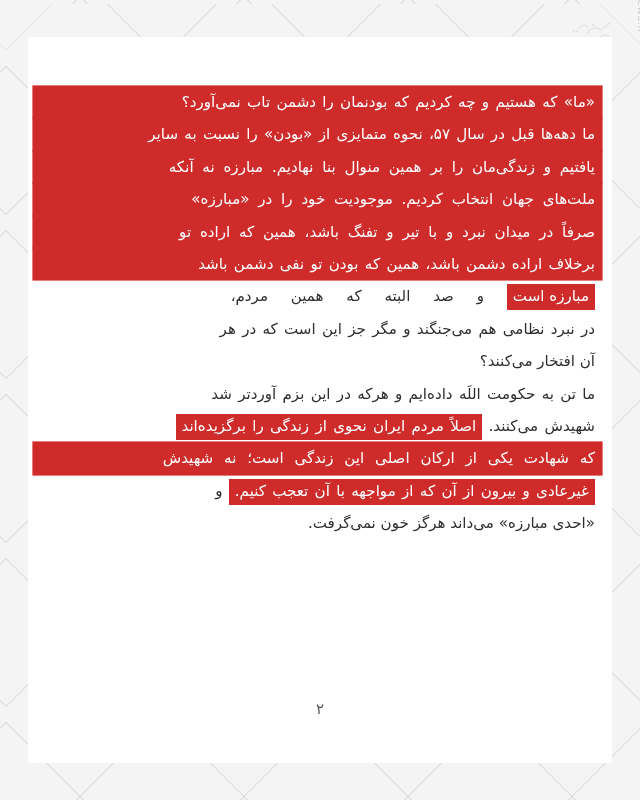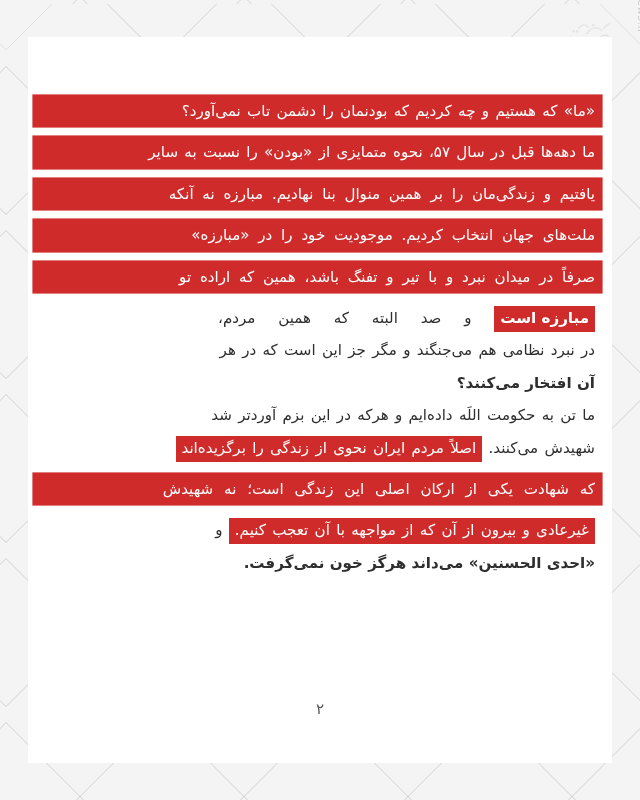--- a/index.html
+++ b/index.html
@@ -84,21 +84,21 @@
     height: 32.4px;
     line-height: 32.4px;
     overflow: visible;
   }
 
   
   .ln.hl {
     background: #cf2b2b;
     color: #ffffff;
     padding: 0 7px;
-    margin: 9px -7px;
+    margin: 0 -7px;
     box-shadow: 0 0 0 0.6px #cf2b2b;
   }
 
   
   .ln.hl .stretch,
   .ln .stretch {
     display: inline-block;
     width: 100%;
   }
 
@@ -107,21 +107,21 @@
     background: #cf2b2b;
     color: #ffffff;
     padding: 3px 6px 5px 6px;
     box-decoration-break: clone;
     -webkit-box-decoration-break: clone;
   }
   .sp2 { word-spacing: 4px; }
   .sp3 { word-spacing: 1.5px; }
   .sp4 { word-spacing: 18px; }
   .sp5 { word-spacing: 6px; }
-  .spn { word-spacing: normal; font-weight: bold; }
+  .spn { word-spacing: normal; }
 
   
   #page-number {
     position: absolute;
     left: 0; right: 0;
     bottom: 45px;
     text-align: center;
     font-family: "DejaVu Sans", "Liberation Sans", sans-serif;
     font-size: 15px;
     color: #555;
@@ -160,36 +160,37 @@
     <span class="ln hl sp3"><span class="stretch">«ما» که هستیم و چه کردیم که بودنمان را دشمن تاب نمی‌آورد؟</span></span>
 
     <span class="ln hl sp3"><span class="stretch">ما دهه‌ها قبل در سال ۵۷، نحوه متمایزی از «بودن» را نسبت به سایر</span></span>
 
     <span class="ln hl sp2"><span class="stretch">یافتیم و زندگی‌مان را بر همین منوال بنا نهادیم. مبارزه نه آنکه</span></span>
 
     <span class="ln hl sp2"><span class="stretch">ملت‌های جهان انتخاب کردیم. موجودیت خود را در «مبارزه»</span></span>
 
     <span class="ln hl sp2"><span class="stretch">صرفاً در میدان نبرد و با تیر و تفنگ باشد، همین که اراده تو</span></span>
 
+    <span class="ln hl sp3"><span class="stretch">برخلاف اراده دشمن باشد، همین که بودن تو نفی دشمن باشد</span></span>
 
     <span class="ln sp4"><span class="chip spn">مبارزه است</span>&nbsp;<span>و صد البته که همین مردم،</span></span>
 
     <span class="ln sp3"><span>در نبرد نظامی هم می‌جنگند و مگر جز این است که در هر</span></span>
 
 
     <span class="ln spn"><span>آن افتخار می‌کنند؟</span></span>
 
     <span class="ln sp3"><span>ما تن به حکومت اللَه داده‌ایم و هرکه در این بزم آورد‌تر شد</span></span>
 
     <span class="ln sp3"><span>شهیدش می‌کنند.</span>&nbsp;<span class="chip sp3">اصلاً مردم ایران نحوی از زندگی را برگزیده‌اند</span></span>
 
     <span class="ln hl sp5"><span class="stretch">که شهادت یکی از ارکان اصلی این زندگی است؛ نه شهیدش</span></span>
 
     <span class="ln sp3"><span class="chip sp3">غیرعادی و بیرون از آن که از مواجهه با آن تعجب کنیم.</span>&nbsp;<span>و</span></span>
 
 
-    <span class="ln spn"><span>«احدی الحسنین» می‌داند هرگز خون نمی‌گرفت.</span></span>
+    <span class="ln spn"><span>«احدی مبارزه» می‌داند هرگز خون نمی‌گرفت.</span></span>
 
   </div>
 
   <div id="page-number">۲</div>
 
 </div>
 
 </body></html>

